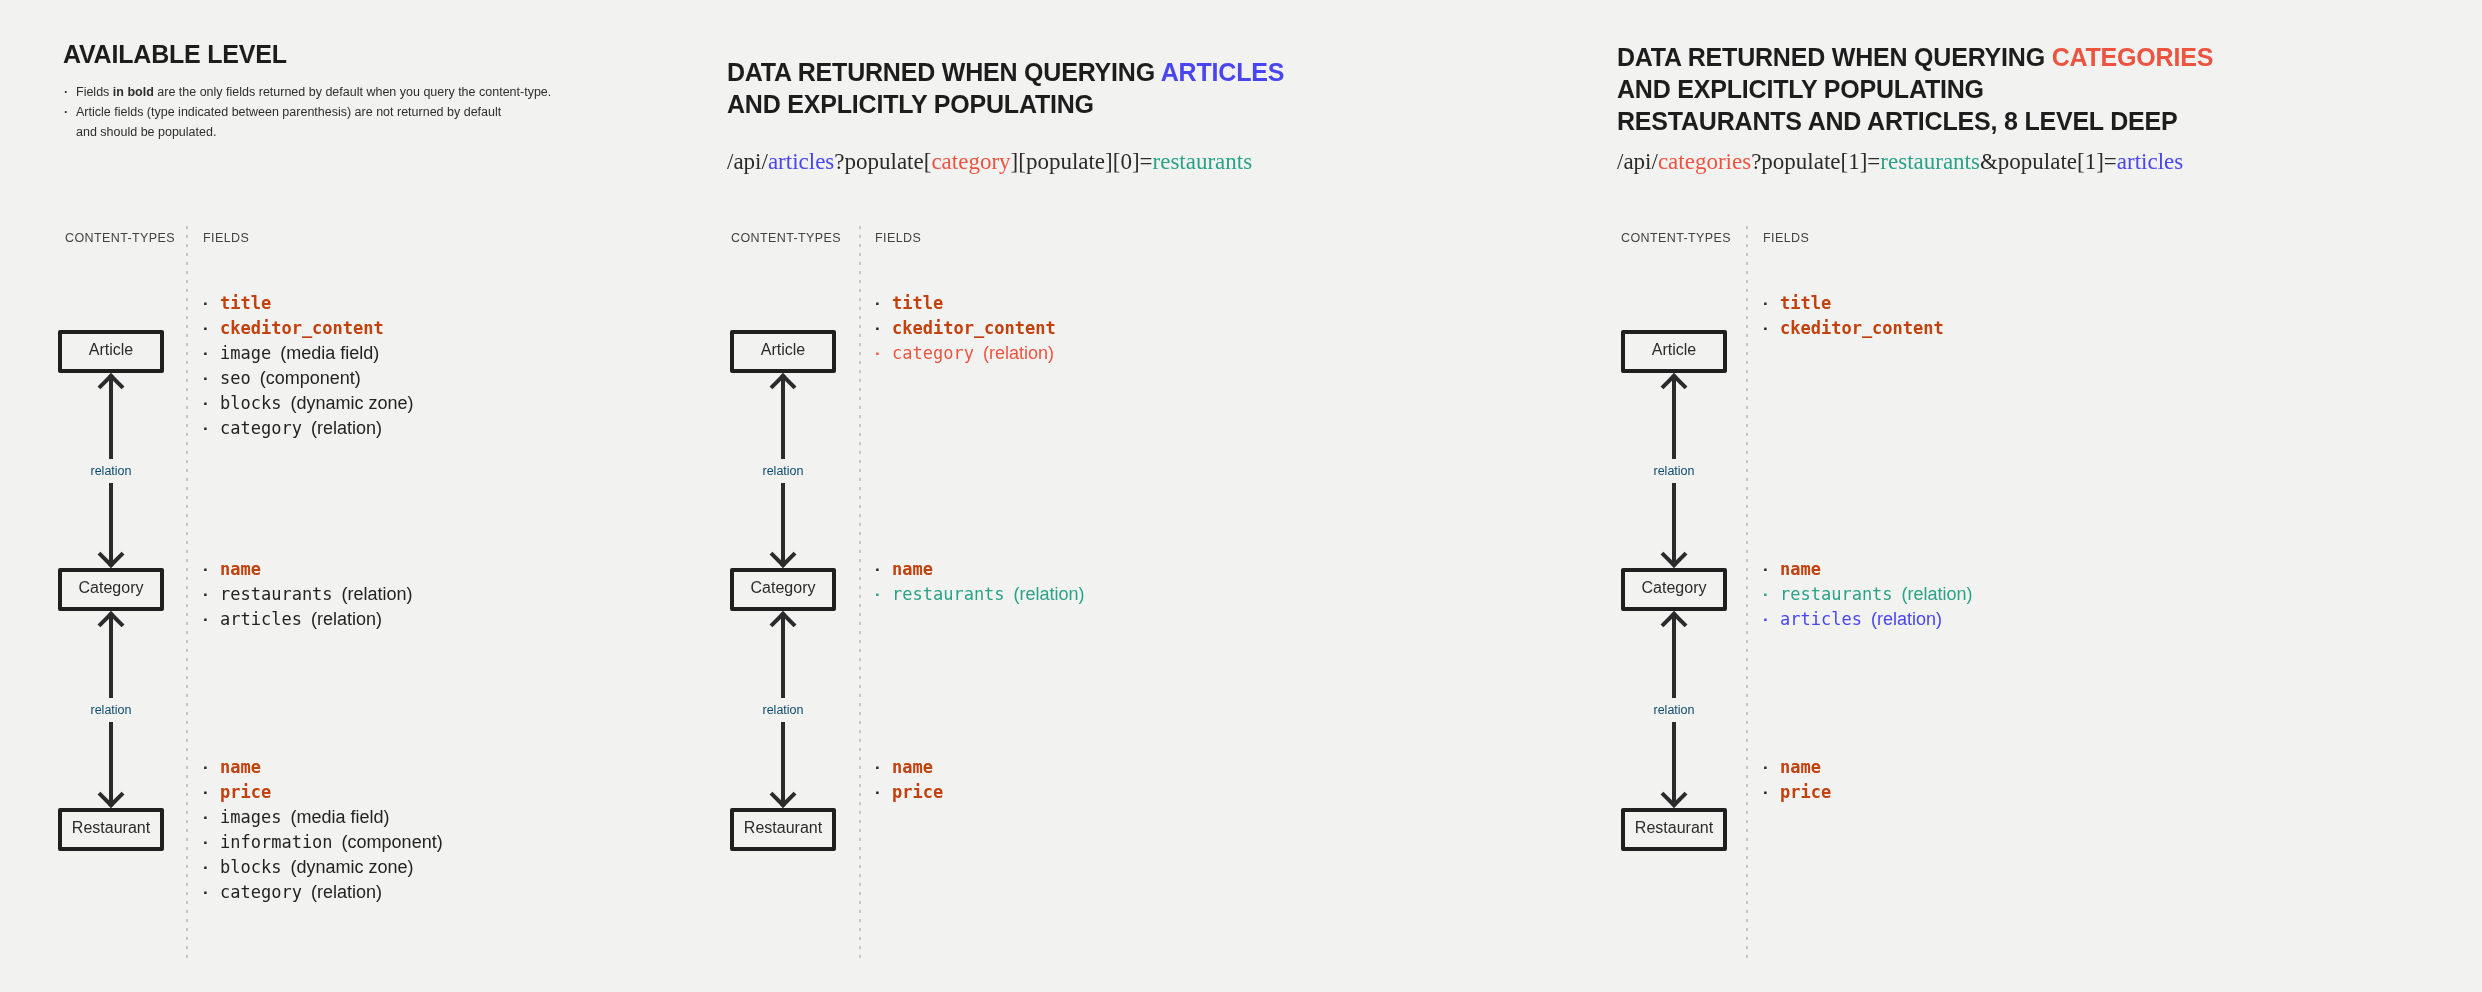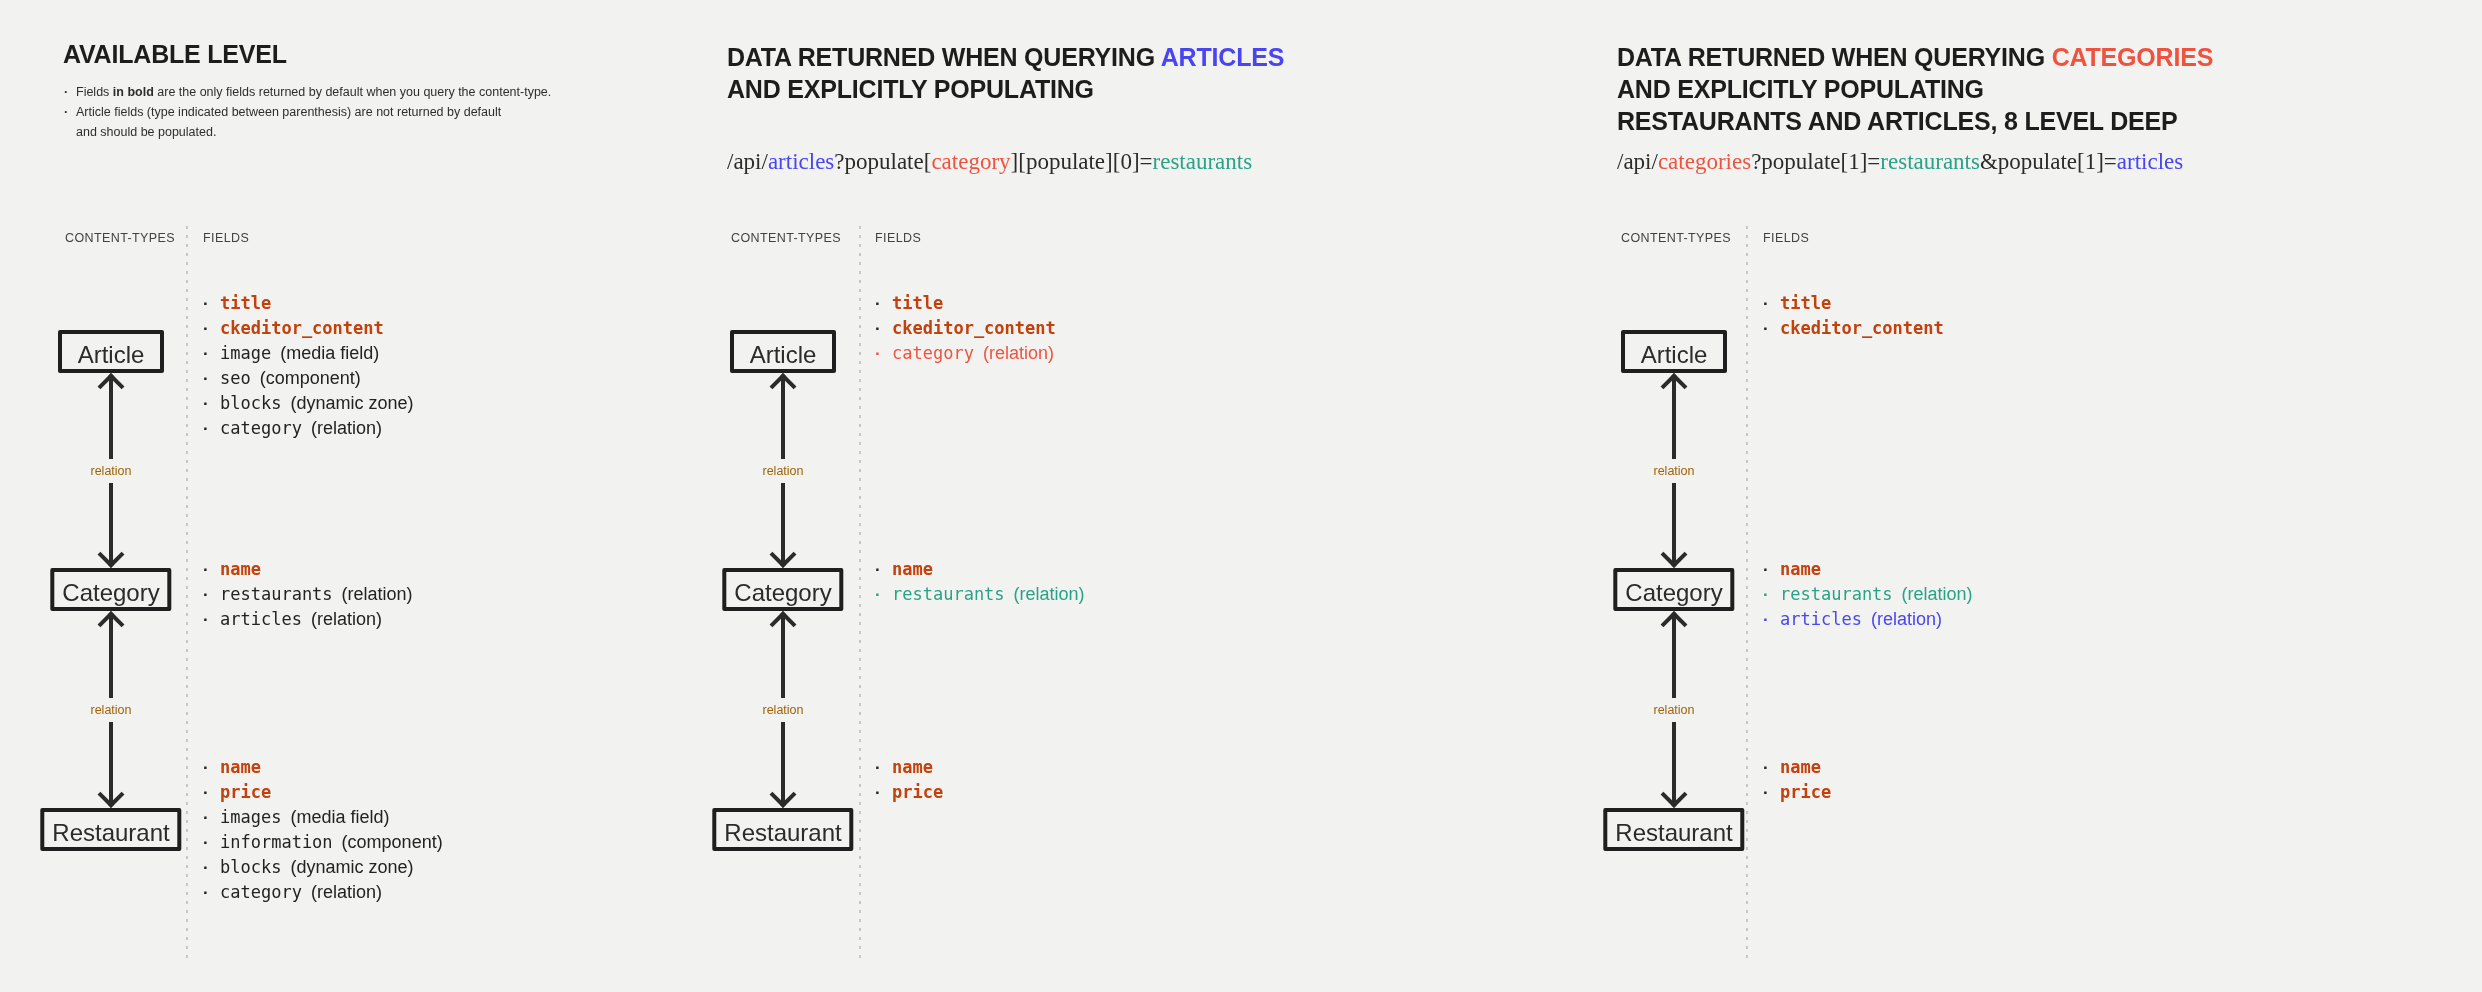--- a/index.html
+++ b/index.html
@@ -25,32 +25,32 @@
        white-space:nowrap;color:#2b2b2b;}
 
   
   .col-label{position:absolute;font-size:12.5px;letter-spacing:0.4px;color:#424242;white-space:nowrap;}
   .divider{position:absolute;width:2px;
            background:repeating-linear-gradient(to bottom,#c7c7c7 0 3px,transparent 3px 9px);}
 
   .ct-box{position:absolute;transform:translateX(-50%);box-sizing:border-box;
           border:4px solid #1f1f1f;border-radius:2px;background:#f2f2f1;
           min-width:106px;height:43px;padding:7px 8px 0 8px;text-align:center;
-          font-size:24px;color:#2b2b2b;white-space:nowrap;}
+          font-size:16px;color:#2b2b2b;white-space:nowrap;}
 
   .connector{position:absolute;width:34px;transform:translateX(-50%);}
   .connector .seg{position:absolute;left:50%;width:3.5px;margin-left:-1.75px;background:#2b2b2b;}
   .connector .seg.top{top:5px;bottom:calc(50% + 12px);}
   .connector .seg.bottom{top:calc(50% + 12px);bottom:5px;}
   .connector .chev{position:absolute;left:50%;width:19px;height:19px;box-sizing:border-box;
                    border-left:4px solid #2b2b2b;border-top:4px solid #2b2b2b;}
   .connector .chev.up{top:3px;transform:translateX(-50%) rotate(45deg);}
   .connector .chev.down{bottom:3px;transform:translateX(-50%) rotate(225deg);}
   .rel-label{position:absolute;top:50%;left:50%;transform:translate(-50%,-50%);
-             font-size:12.5px;color:#a16207;background:#f2f2f1;padding:1px 2px;white-space:nowrap;}
+             font-size:12.5px;color:#0c4a6e;background:#f2f2f1;padding:1px 2px;white-space:nowrap;}
 
   
   .fields-list{position:absolute;font-family:"DejaVu Sans Mono",monospace;
                font-size:17px;line-height:25px;color:#232323;}
   .field-item{display:flex;align-items:baseline;white-space:nowrap;}
   .field-item .dot{width:17px;flex:none;font-family:"Liberation Sans",sans-serif;font-weight:700;}
   .field-item.bold .fname{font-weight:700;color:#c2410c;}
   .ftype{font-family:"Liberation Sans",sans-serif;font-size:18px;margin-left:9px;color:inherit;}
 </style>
 </head>
@@ -176,21 +176,21 @@
         </div>
       <div class="field-item">
           <span class="dot">·</span>
           <span class="fname">category</span>
           <span class="ftype">(relation)</span>
         </div>
     </div>
   </section>
 
   <section style="--cx:783px; --dx:859px; --lx:731px; --fx:875px;">
-    <div class="panel-title" style="left:727px;top:41px">
+    <div class="panel-title" style="left:727px;top:56px">
       <div><span>DATA RETURNED WHEN QUERYING </span><span class="c-blue">ARTICLES</span></div>
       <div>AND EXPLICITLY POPULATING</div>
     </div>
 
     <div class="api" style="left:727px;top:149px"><span class="c-ink">/api/</span><span class="c-blue">articles</span><span class="c-ink">?populate[</span><span class="c-red">category</span><span class="c-ink">][populate][0]=</span><span class="c-teal">restaurants</span></div>
 
     <span class="col-label" style="left:var(--lx);top:231px">CONTENT-TYPES</span>
     <span class="col-label" style="left:var(--fx);top:231px">FIELDS</span>
     <div class="divider" style="left:var(--dx);top:226px;height:732px"></div>
 

